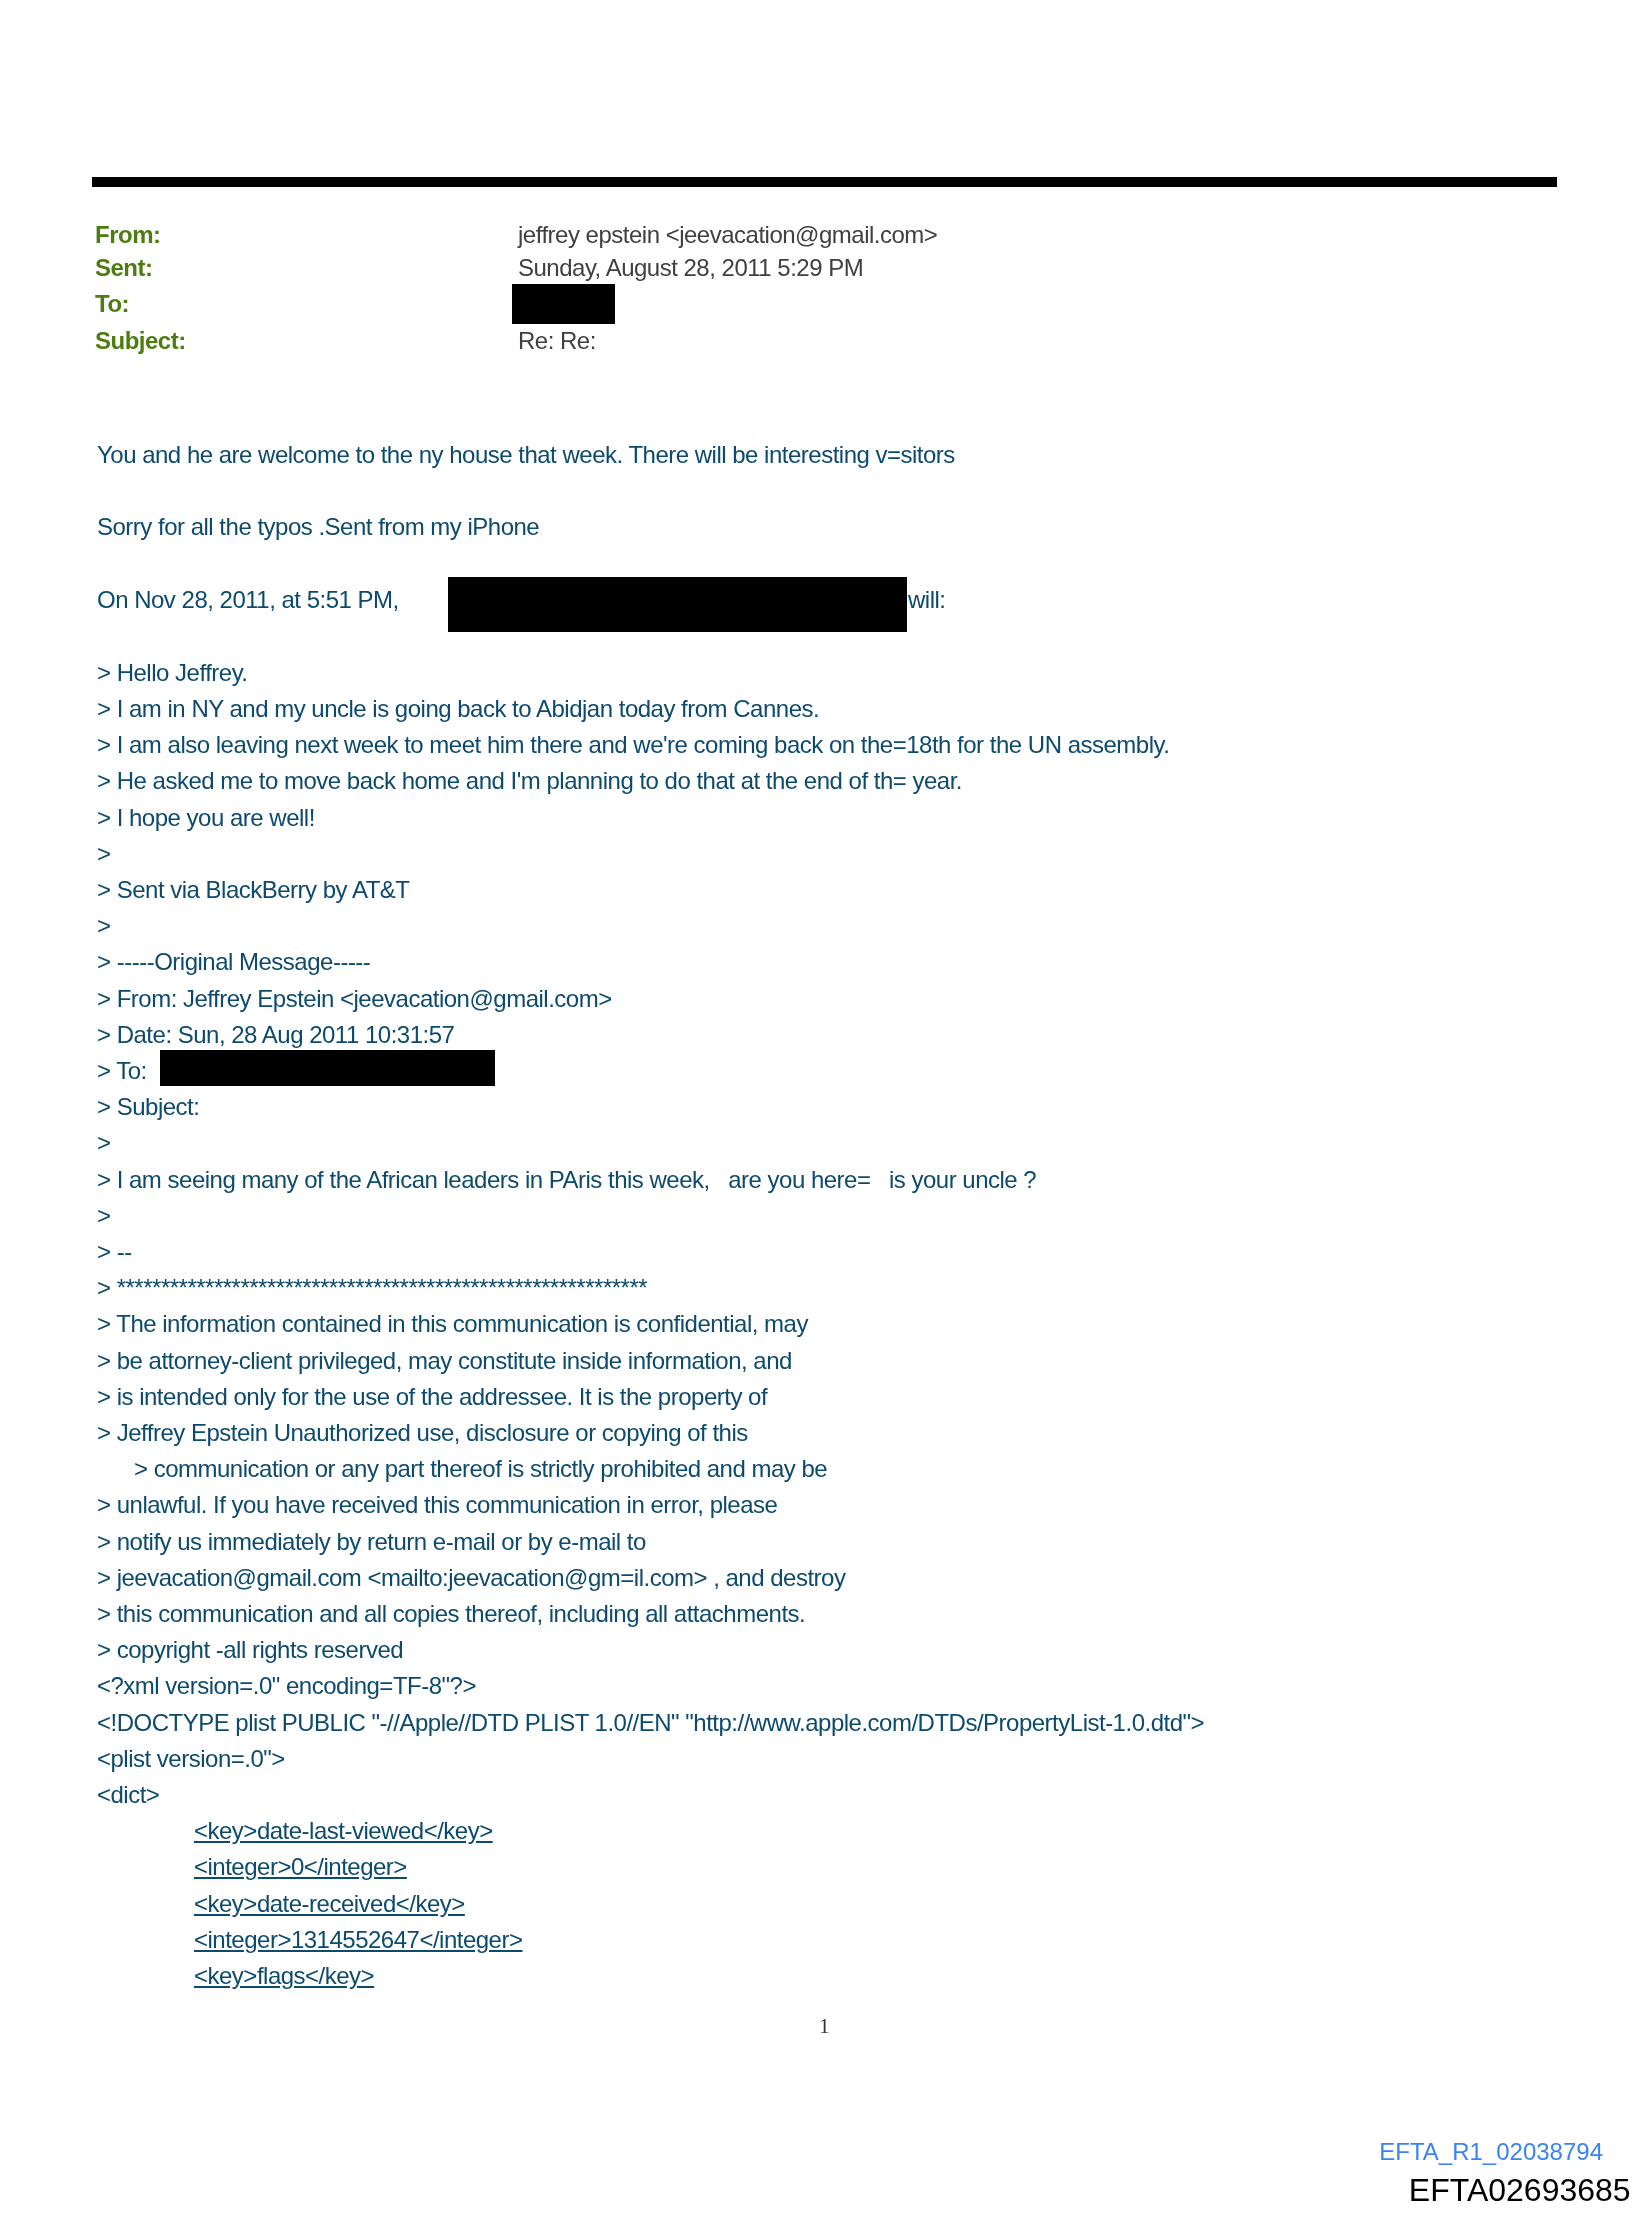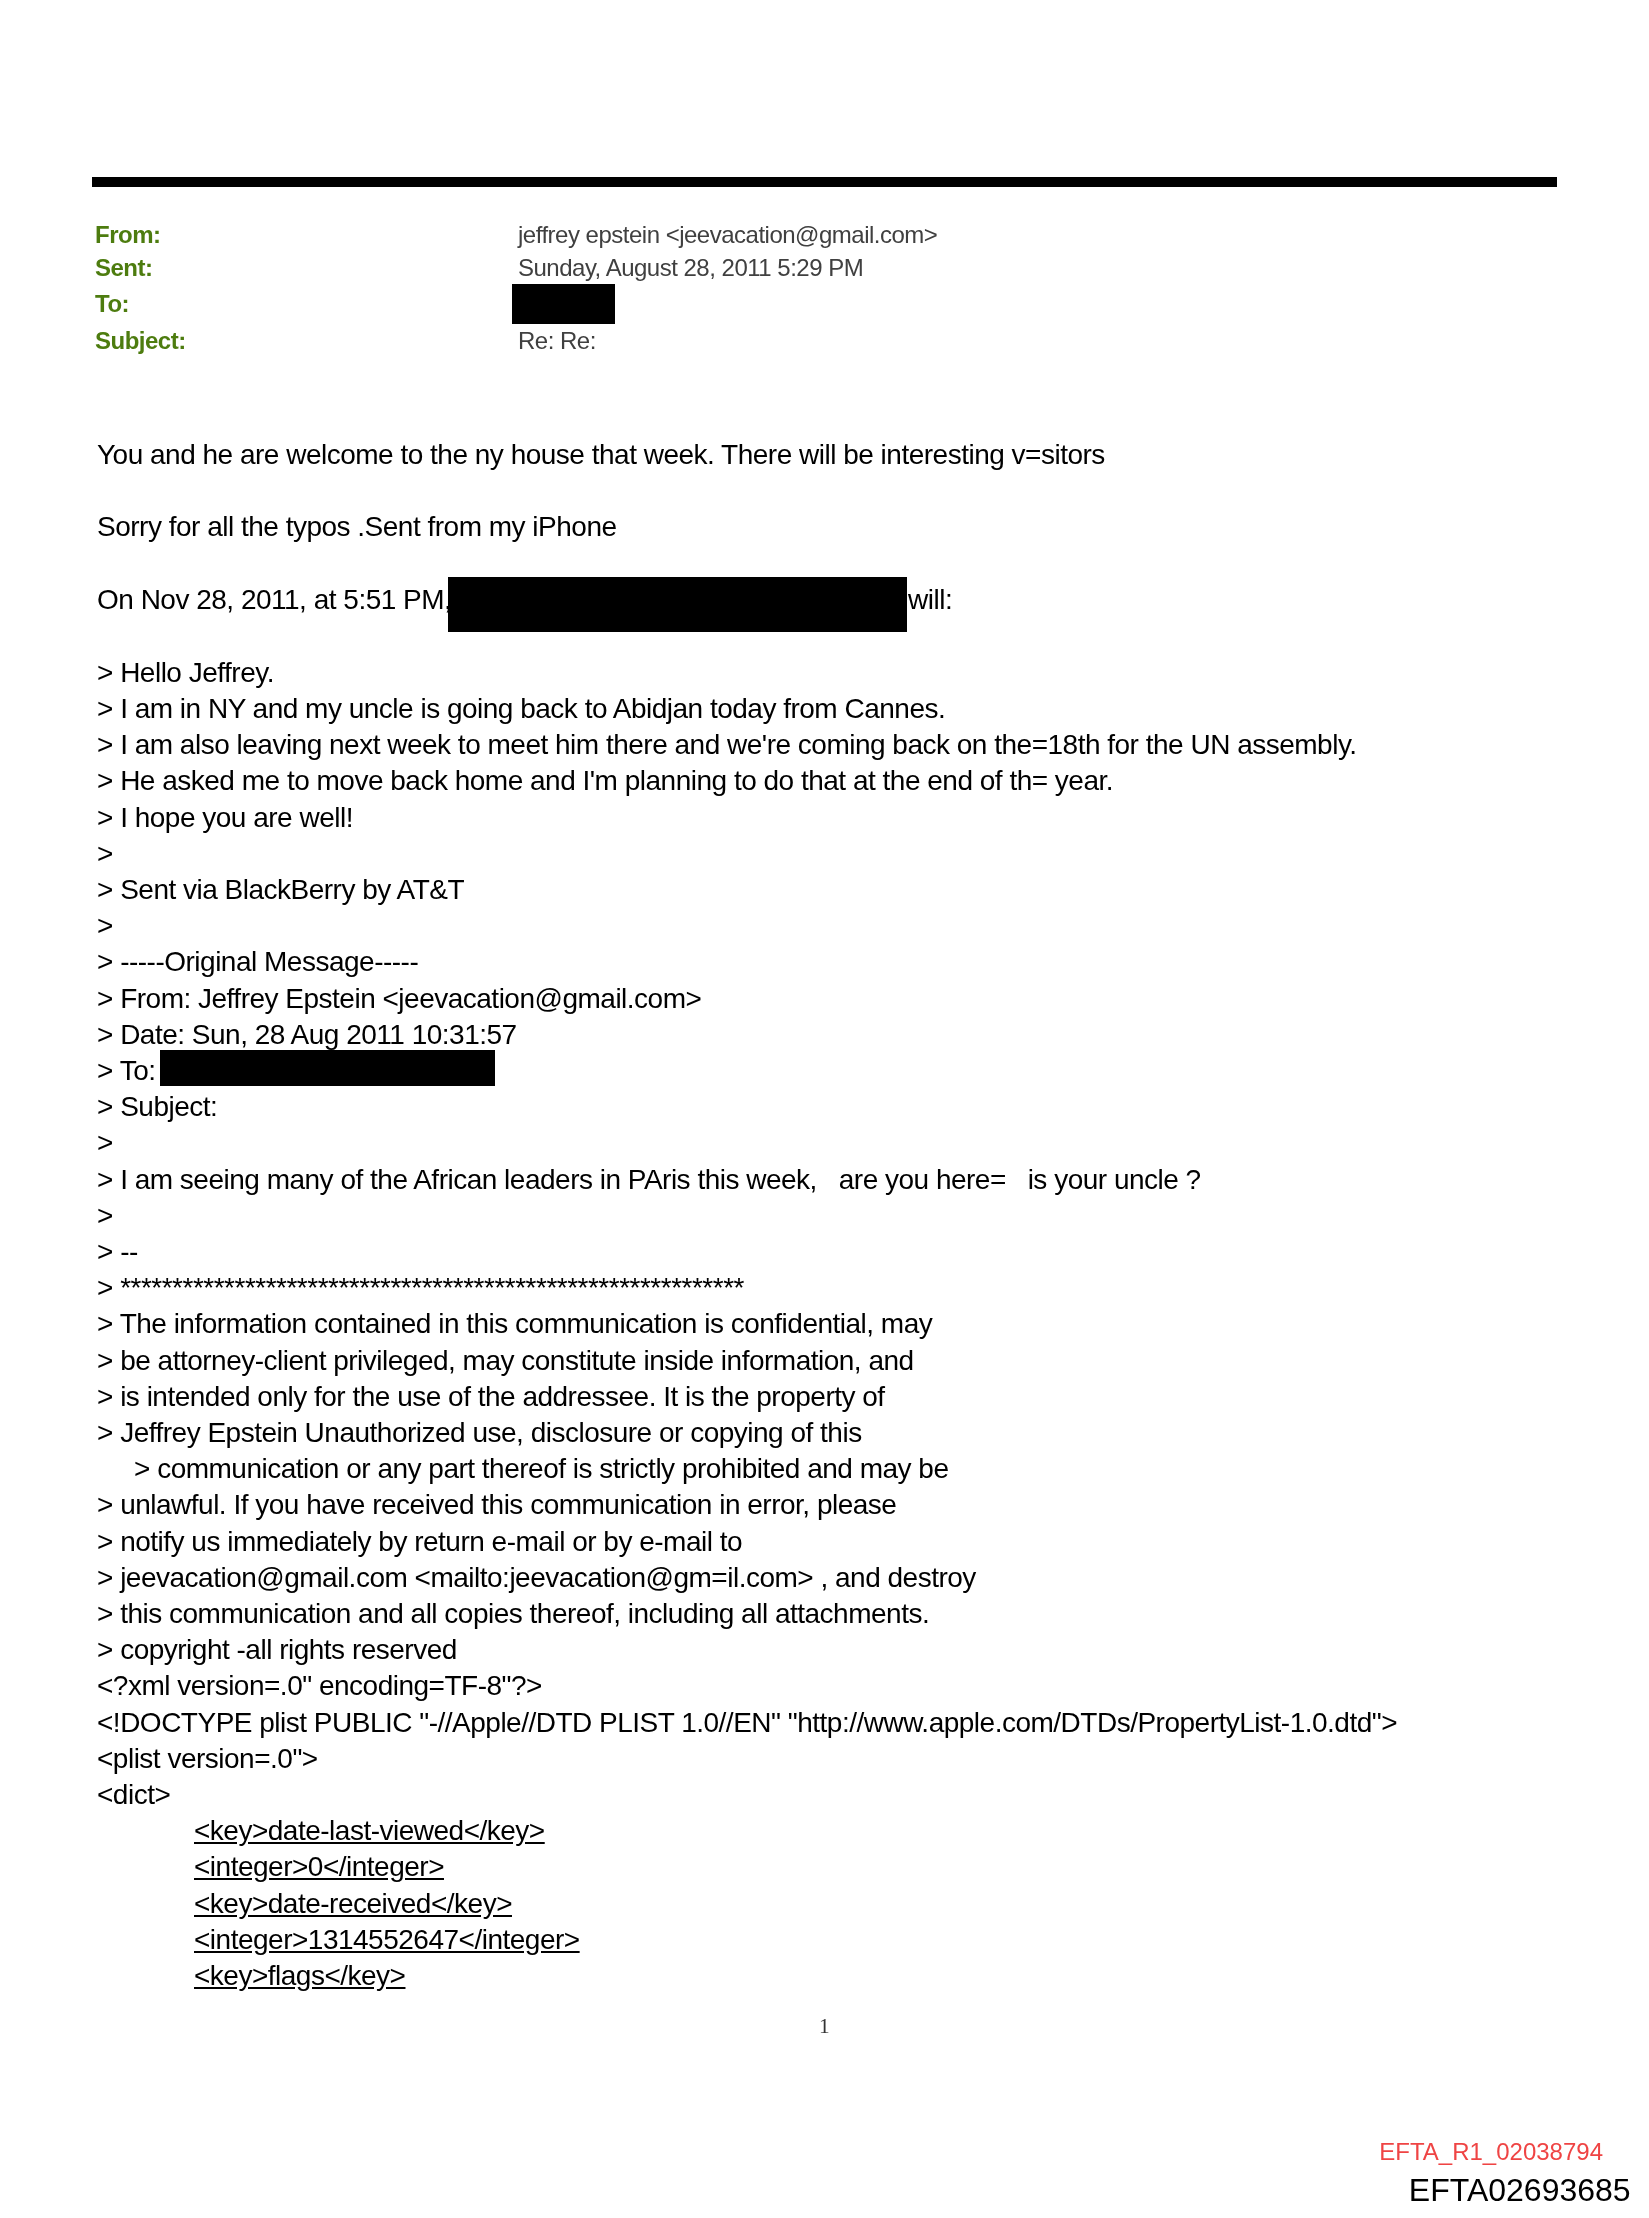--- a/index.html
+++ b/index.html
@@ -2,24 +2,24 @@
 <html><head>
 <meta charset="utf-8">
 <style>
   html, body { margin:0; padding:0; background:#ffffff; }
   body { width:1650px; height:2218px; position:relative; overflow:hidden;
          font-family:"Liberation Sans", "DejaVu Sans", sans-serif; color:#1a1a1a; }
   .topbar { position:absolute; left:92px; top:177px; width:1465px; height:9.7px; background:#000; }
   .hdr-label { position:absolute; left:95px; font-weight:bold; font-size:24px; letter-spacing:-0.5px; color:#4d7c0f; }
   .hdr-value { position:absolute; left:518px; font-size:24px; letter-spacing:-0.5px; color:#404040; }
   .redact { position:absolute; background:#000; }
-  .line { position:absolute; left:97px; font-size:28px; letter-spacing:-0.5px; white-space:pre; color:#000000; line-height:29px; }
+  .line { position:absolute; left:97px; font-size:24px; letter-spacing:-0.5px; white-space:pre; color:#0c4a6e; line-height:29px; }
   .indent { left:194px;text-decoration:underline; }
   .pageno { position:absolute; left:819px; top:2014px; font-family:"Liberation Serif", serif; font-size:21.3px; color:#333; }
-  .bates1 { position:absolute; right:47px; top:2138px; font-family:"Liberation Sans", sans-serif; font-size:24px; color:#ef4444; }
+  .bates1 { position:absolute; right:47px; top:2138px; font-family:"Liberation Sans", sans-serif; font-size:24px; color:#3b82f6; }
   .bates2 { position:absolute; right:19.4px; top:2172px; font-family:"Liberation Sans", sans-serif; font-size:32px; color:#000; }
 </style>
 </head>
 <body>
 
 <div class="topbar"></div>
 
 <div class="hdr-label" style="top:221px">From:</div>
 <div class="hdr-value" style="top:221px">jeffrey epstein &lt;jeevacation@gmail.com&gt;</div>
 

